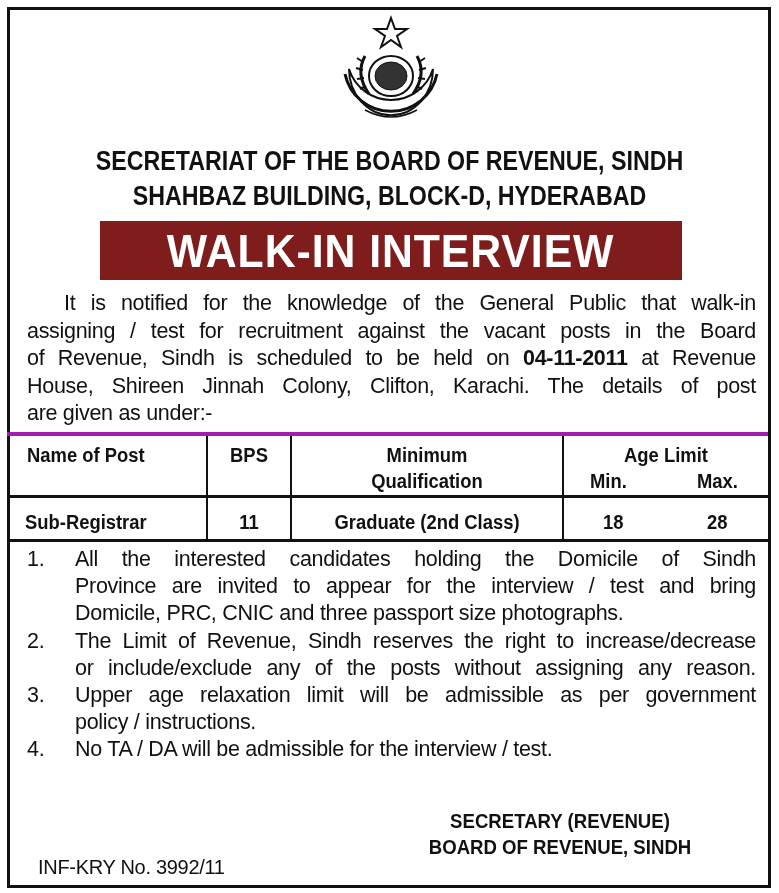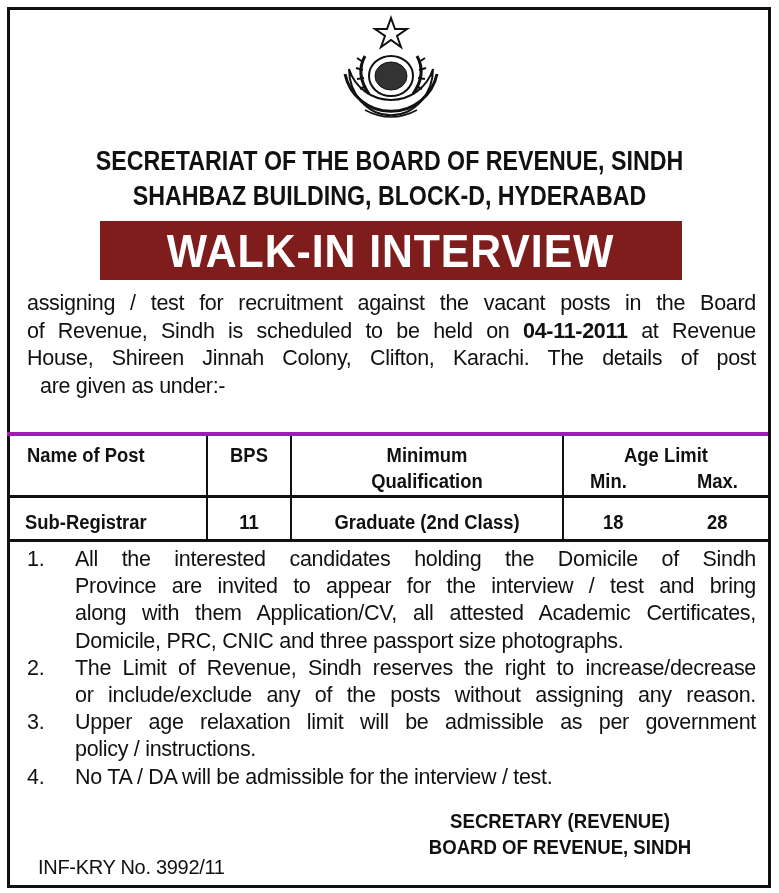--- a/index.html
+++ b/index.html
@@ -6,21 +6,21 @@
   body { width:779px; height:893px; position:relative; overflow:hidden; font-family:"Liberation Sans", sans-serif; color:#111; }
   .frame { position:absolute; left:7px; top:7px; width:758px; height:875px; border:3px solid #111; }
   .emblem { position:absolute; left:335px; top:14px; width:112px; height:118px; }
   .h1 { position:absolute; left:0; width:779px; text-align:center; font-weight:bold; font-size:27px; letter-spacing:0px; transform:scaleX(0.86); transform-origin:center; white-space:nowrap; }
   .t1 { top:146px; }
   .t2 { top:181px; }
   .banner { position:absolute; left:100px; top:221px; width:582px; height:59px; background:#7f1d1d; display:flex; align-items:center; justify-content:center; }
   .banner span { color:#fff; font-weight:bold; font-size:46px; letter-spacing:1px; transform:scaleX(0.93); white-space:nowrap; }
   .para { position:absolute; left:27px; top:290px; width:729px; font-size:21.5px; line-height:27.5px; text-align:justify; letter-spacing:-0.3px; }
   .para .line { display:block; text-align:justify; text-align-last:justify; white-space:nowrap; }
-  .para .line.last { text-align-last:left;margin-left:13px; }
+  .para .line.last { text-align-last:left; }
   .para .indent { padding-left:37px; }
   .tbl { position:absolute; left:7px; top:432px; width:761px; height:106px; border-top:4px solid #a21caf; }
   .tbl .hline { position:absolute; left:0; width:761px; height:3px; background:#111; }
   .tbl .vline { position:absolute; top:0; width:2px; background:#111; }
   .cell { position:absolute; font-weight:bold; font-size:20px; white-space:nowrap; transform:scaleX(0.92); transform-origin:left; }
   .c { text-align:center; transform-origin:center; }
   .list { position:absolute; left:27px; top:546px; width:729px; font-size:21.5px; line-height:27.2px; letter-spacing:-0.3px; }
   .li { position:relative; padding-left:48px; }
   .li .num { position:absolute; left:0; top:0; }
   .li .line { display:block; white-space:nowrap; text-align:justify; text-align-last:justify; }
@@ -49,20 +49,21 @@
 </div>
 
 <div class="h1 t1">SECRETARIAT OF THE BOARD OF REVENUE, SINDH</div>
 <div class="h1 t2">SHAHBAZ BUILDING, BLOCK-D, HYDERABAD</div>
 
 <div class="banner">
   <span>WALK-IN INTERVIEW</span>
 </div>
 
 <div class="para">
+  <span class="line indent">It is notified for the knowledge of the General Public that walk-in</span>
   <span class="line">assigning / test for recruitment against the vacant posts in the Board</span>
   <span class="line"><span>of Revenue, Sindh is scheduled to be held on </span><b>04-11-2011</b><span> at Revenue</span></span>
   <span class="line">House, Shireen Jinnah Colony, Clifton, Karachi. The details of post</span>
   <span class="line last">are given as under:-</span>
 </div>
 
 <div class="tbl">
   <div class="hline" style="top:59px"></div>
   <div class="hline" style="top:103px"></div>
   <div class="vline" style="left:199px;height:106px"></div>
@@ -82,21 +83,20 @@
   <div class="cell c" style="left:285px;top:75px;width:270px">Graduate (2nd Class)</div>
   <div class="cell" style="left:596px;top:75px">18</div>
   <div class="cell" style="left:700px;top:75px">28</div>
 </div>
 
 <div class="list">
   <div class="li">
     <span class="num">1.</span>
     <span class="line">All the interested candidates holding the Domicile of Sindh</span>
     <span class="line">Province are invited to appear for the interview / test and bring</span>
-    <span class="line">along with them Application/CV, all attested Academic Certificates,</span>
     <span class="line last">Domicile, PRC, CNIC and three passport size photographs.</span>
   </div>
   <div class="li">
     <span class="num">2.</span>
     <span class="line">The Limit of Revenue, Sindh reserves the right to increase/decrease</span>
     <span class="line">or include/exclude any of the posts without assigning any reason.</span>
   </div>
   <div class="li">
     <span class="num">3.</span>
     <span class="line">Upper age relaxation limit will be admissible as per government</span>

